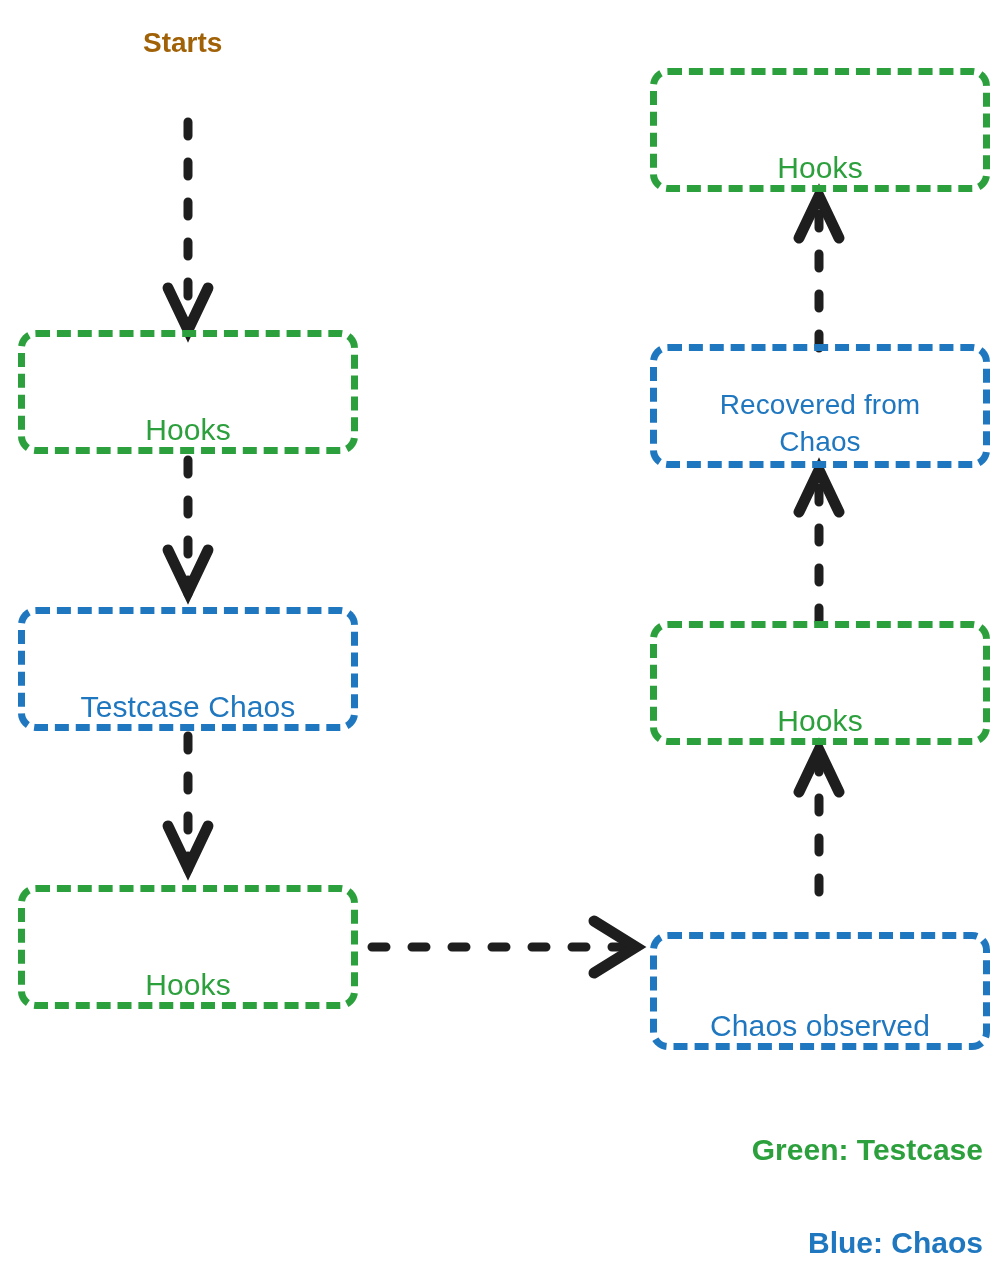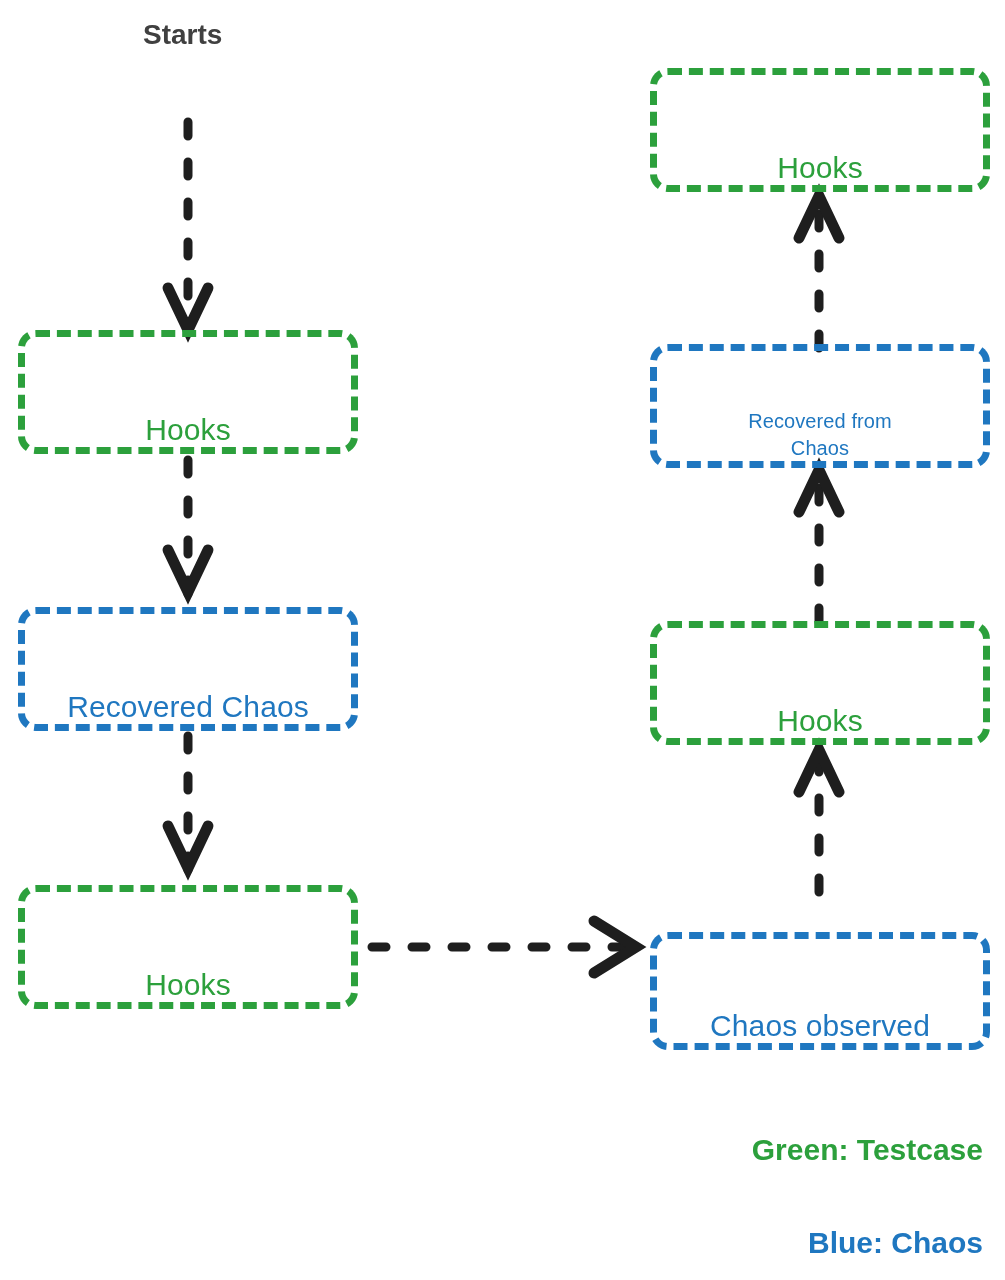--- a/index.html
+++ b/index.html
@@ -62,33 +62,34 @@
   }
   .node.blue {
     border-color: #1f77c0;
     color: #1f77c0;
   }
 
   .node .node-label {
     font-size: 30px;
   }
   .node.two-line .node-label {
-    font-size: 20px;
+    font-size: 28px;
     line-height: 1.32;
   }
 
   
   .free-label {
     position: absolute;
     white-space: pre;
     font-size: 28px;
     font-weight: bold;
   }
   .free-label.starts {
-    color: #404040;
+    color: #a16207;
+    margin-top: 8px;
   }
 
   .legend-entry {
     position: absolute;
     white-space: pre;
     font-size: 30px;
     font-weight: bold;
     text-align: right;
   }
   .legend-entry.green { color: #2ca03c; }
@@ -155,21 +156,21 @@
     </g>
   </svg>
 
   <div class="free-label starts" style="left:143px; top:19px;">Starts</div>
 
   <div class="node green" style="left:18px; top:330px; width:340px; height:124px;">
     <span class="node-label">Hooks</span>
   </div>
 
   <div class="node blue" style="left:18px; top:607px; width:340px; height:124px;">
-    <span class="node-label">Recovered Chaos</span>
+    <span class="node-label">Testcase Chaos</span>
   </div>
 
   <div class="node green" style="left:18px; top:885px; width:340px; height:124px;">
     <span class="node-label">Hooks</span>
   </div>
 
   <div class="node green" style="left:650px; top:68px; width:340px; height:124px;">
     <span class="node-label">Hooks</span>
   </div>
 

